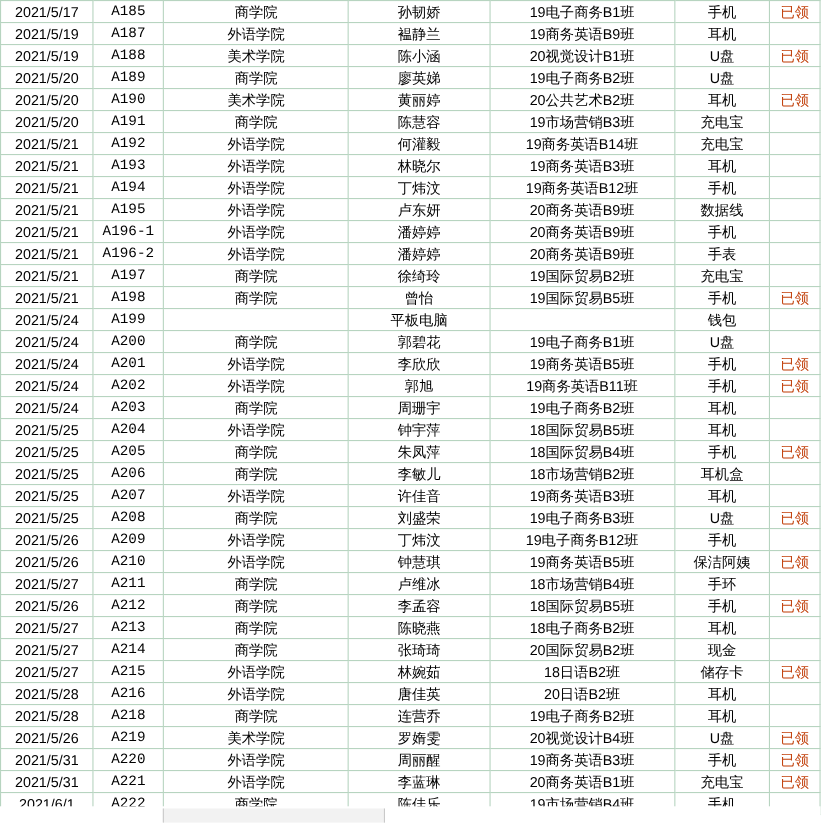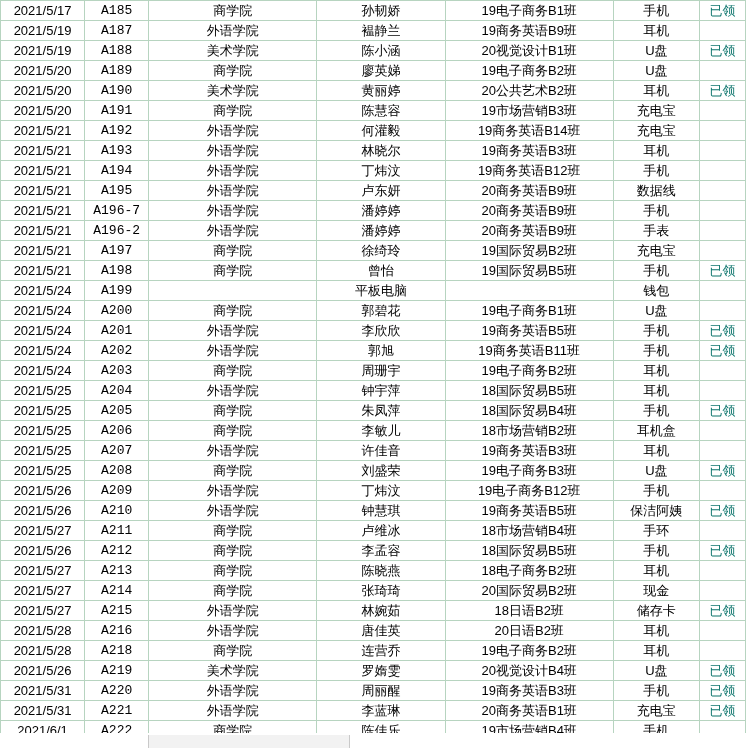--- a/index.html
+++ b/index.html
@@ -43,21 +43,21 @@
   col.c-class  { width: 168px; }
   col.c-item   { width: 86px; }
   col.c-status { width: 46px; }
 
   td.date   { text-align: center; }
   td.no     { text-align: center; font-family: Liberation Mono, monospace; }
   td.college{ text-align: center; }
   td.name   { text-align: center; }
   td.cls    { text-align: center; }
   td.item   { text-align: center; }
-  td.status { text-align: center; color: #0f766e; font-size: 12px; }
+  td.status { text-align: center; color: #c2410c; font-size: 12px; }
 
   
   #bottom-strip {
     position: absolute;
     left: 0;
     top: 733px;
     width: 746px;
     height: 15px;
     background: #ffffff;
     overflow: hidden;
@@ -178,21 +178,21 @@
           <td class="date">2021/5/21</td>
           <td class="no">A195</td>
           <td class="college">外语学院</td>
           <td class="name">卢东妍</td>
           <td class="cls">20商务英语B9班</td>
           <td class="item">数据线</td>
           <td class="status"></td>
         </tr>
         <tr>
           <td class="date">2021/5/21</td>
-          <td class="no">A196-7</td>
+          <td class="no">A196-1</td>
           <td class="college">外语学院</td>
           <td class="name">潘婷婷</td>
           <td class="cls">20商务英语B9班</td>
           <td class="item">手机</td>
           <td class="status"></td>
         </tr>
         <tr>
           <td class="date">2021/5/21</td>
           <td class="no">A196-2</td>
           <td class="college">外语学院</td>

